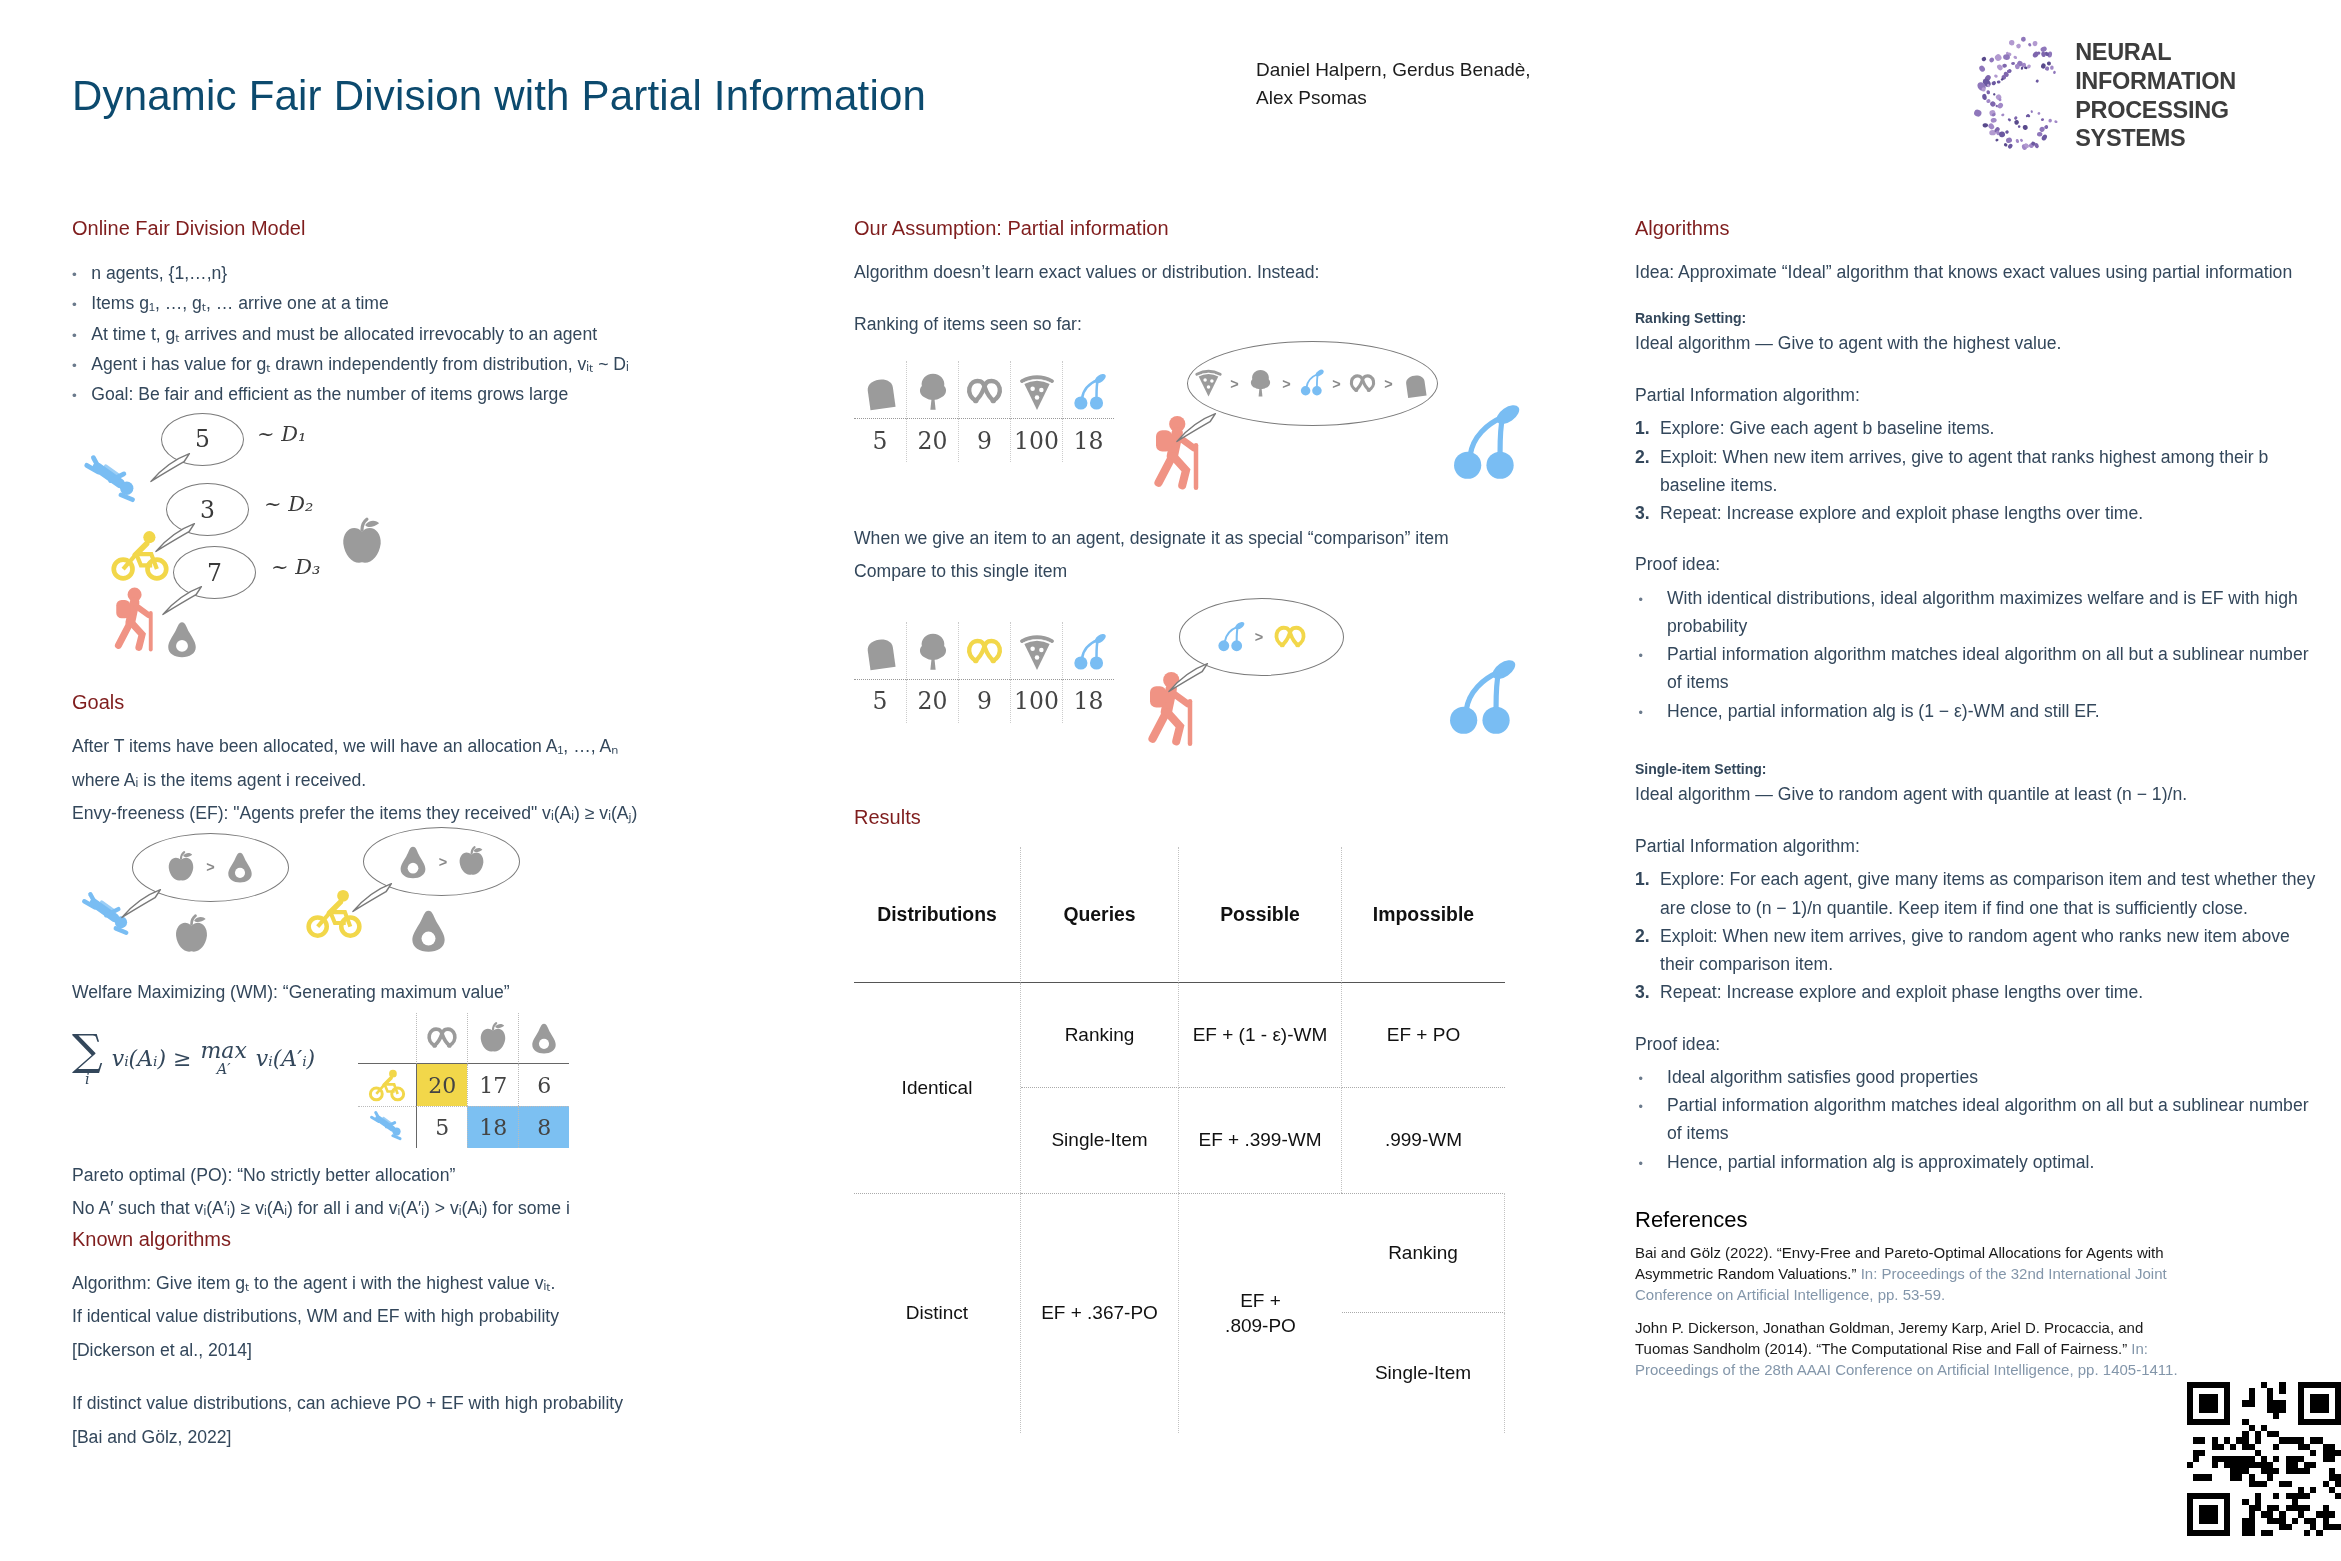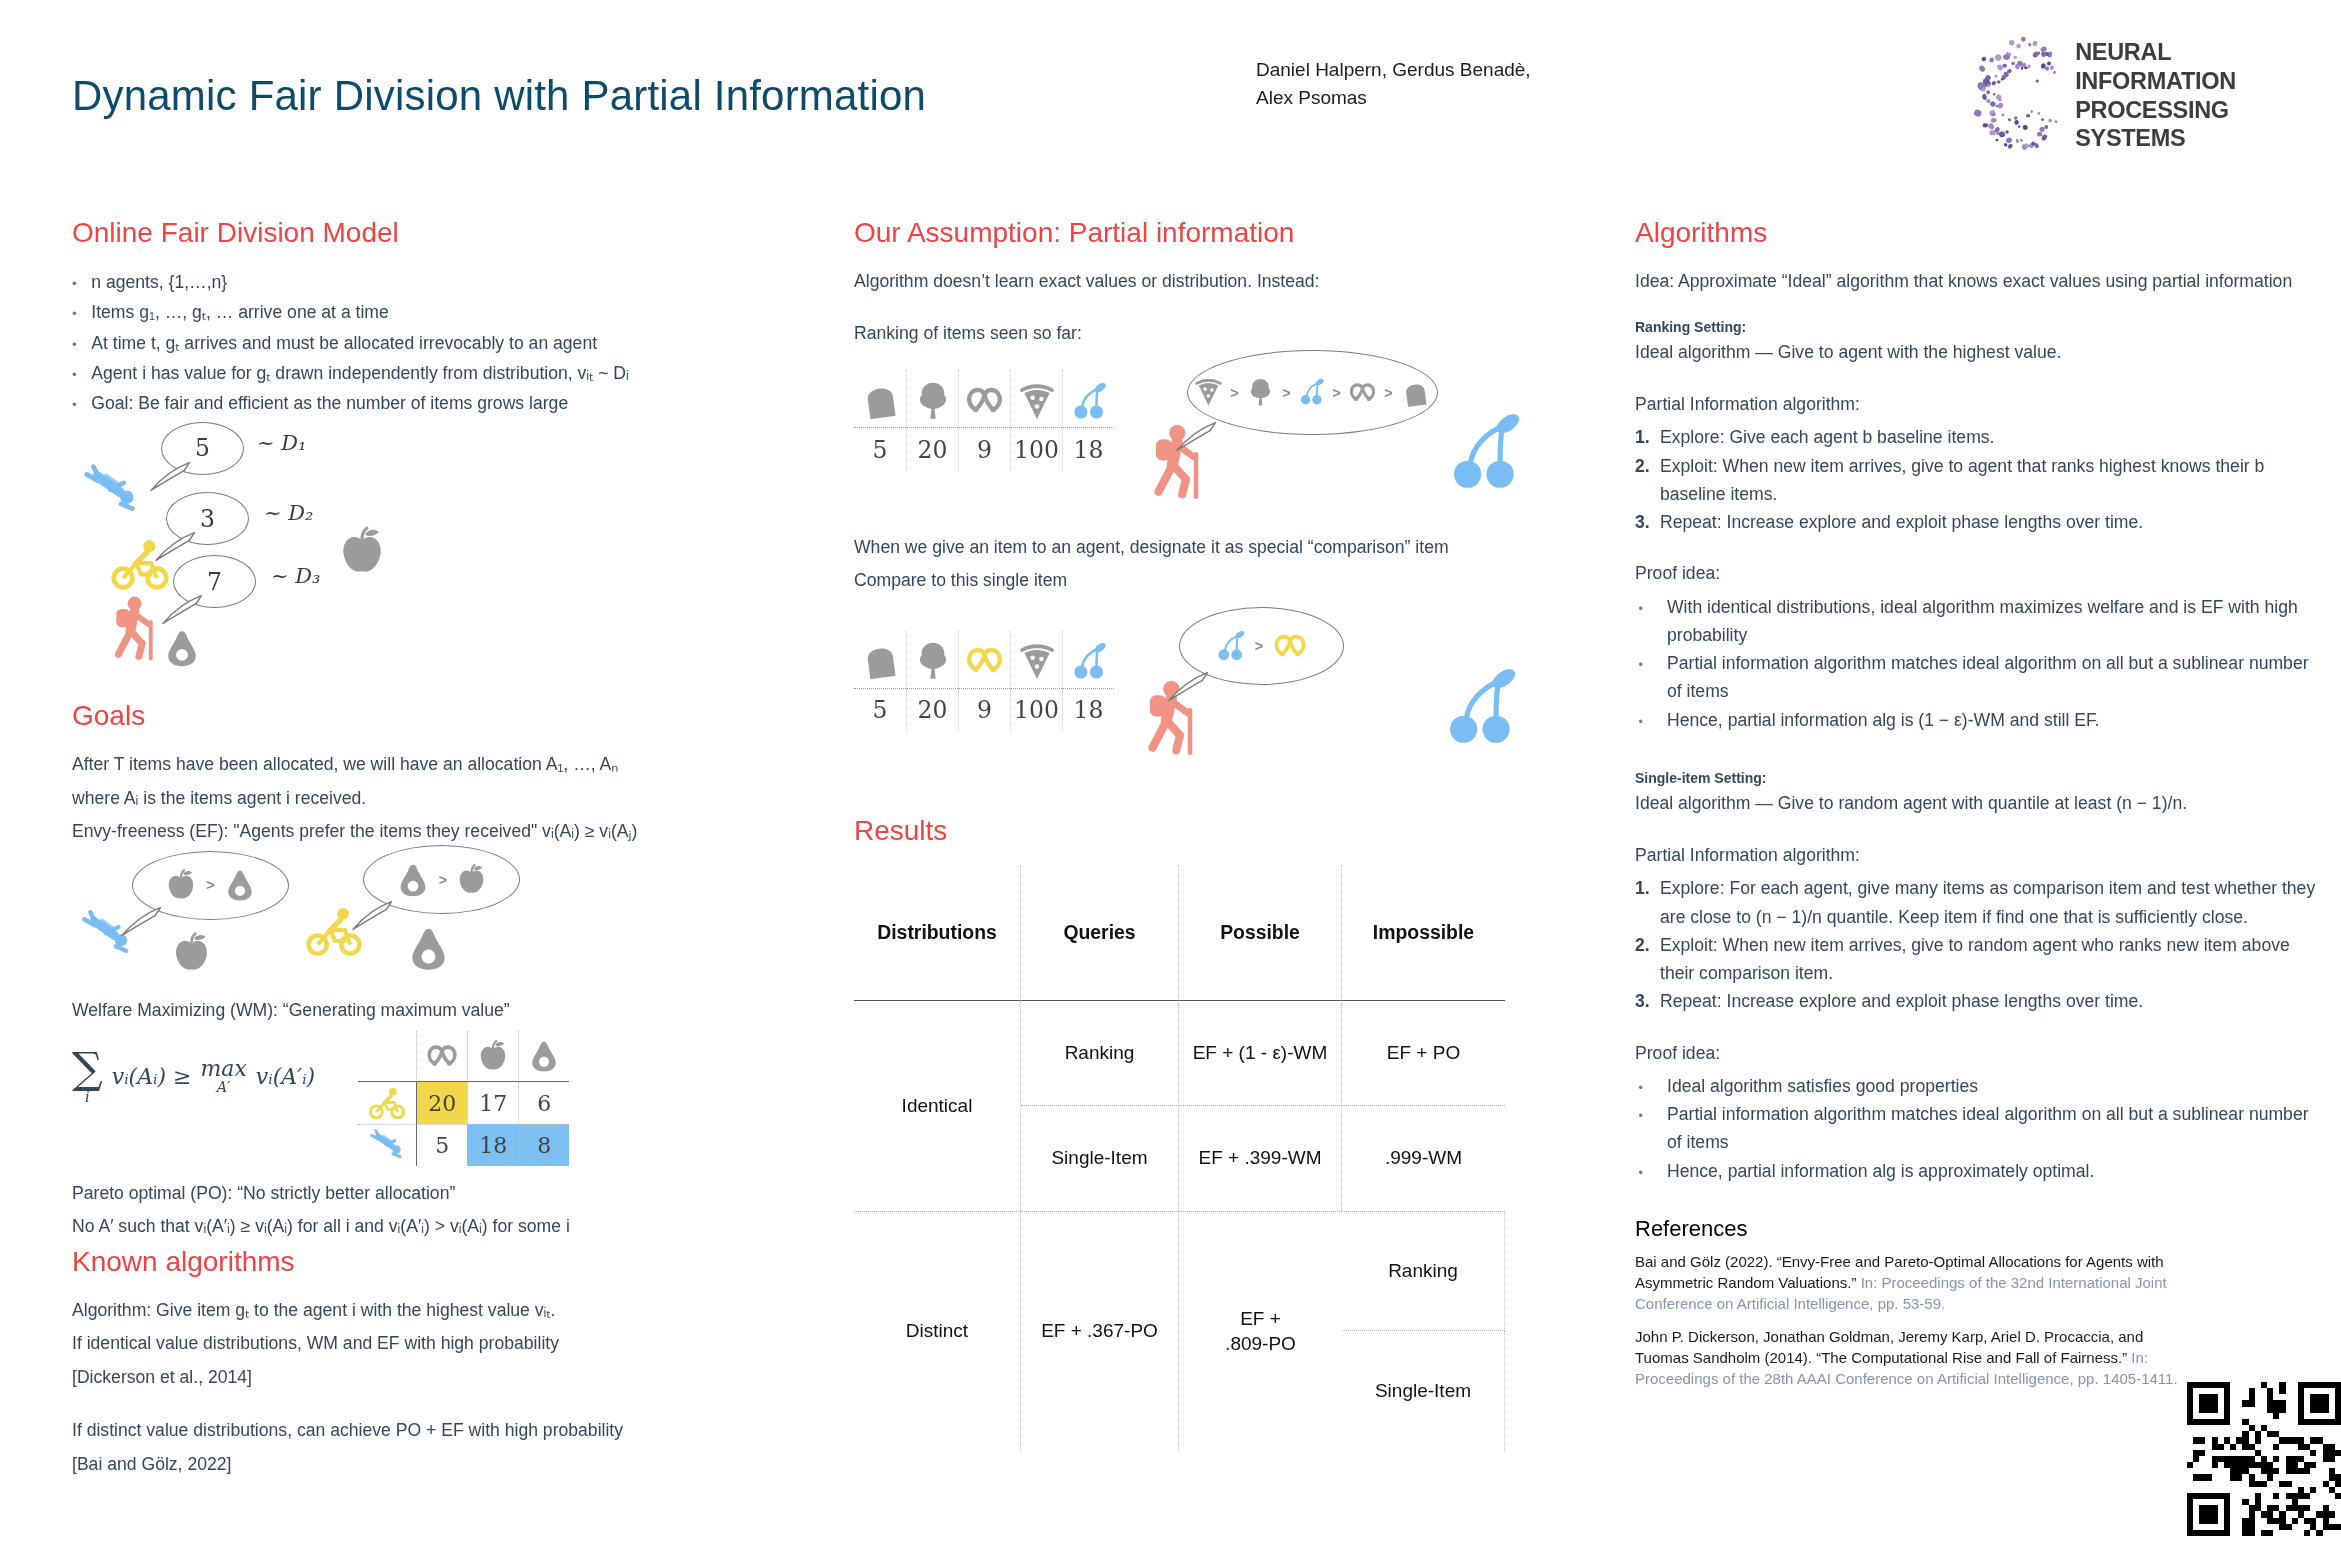--- a/index.html
+++ b/index.html
@@ -10,21 +10,21 @@
   .title{position:absolute;left:72px;top:72px;font-size:42px;color:#0c4a6e;font-weight:500;letter-spacing:0.2px;}
   .authors{position:absolute;left:1256px;top:56px;font-size:19px;color:#1c1c1c;line-height:1.45;}
   .neurips{position:absolute;left:1961px;top:16.3px;width:361px;display:flex;align-items:center;gap:5.4px;}
   .neurips svg{width:119px;height:159px;}
   .logo-text{font-size:23.5px;font-weight:600;color:#3d3d3d;line-height:1.22;letter-spacing:-0.3px;}
   
   .col{position:absolute;top:217px;}
   #col-left{left:72px;width:664px;}
   #col-mid{left:854px;width:667px;}
   #col-right{left:1635px;width:685px;}
-  h2{font-size:28px;font-weight:400;color:#ef4444;margin:0 0 18px 0;}
+  h2{font-size:20px;font-weight:400;color:#7f1d1d;margin:0 0 18px 0;}
   p{font-size:17.6px;line-height:1.6;margin:0 0 5.4px 0;}
   .gap{height:20px;}
   .math{font-family:"DejaVu Serif","DejaVu Sans",serif;font-style:italic;}
   .num{font-family:"DejaVu Serif","DejaVu Sans",serif;}
   
   .blt{display:flex;gap:14.5px;font-size:17.6px;line-height:1.72;}
   .blt .dot{flex:none;color:#6b7a8c;}.blt .dot::before{content:"•";font-size:13.6px;}
   
   .g{color:#9b9b9b}.b{color:#79bdf3}.y{color:#f2d74a}.s{color:#f09384}
   .ic{display:inline-block;vertical-align:middle;}
@@ -603,21 +603,21 @@
 
     <div class="blabel">Ranking Setting:</div>
     <p>Ideal algorithm — Give to agent with the highest value.</p>
     <p style="margin-top:23.5px;">Partial Information algorithm:</p>
     <div class="step">
         <span class="n">1.</span>
         <span class="t">Explore: Give each agent b baseline items.</span>
       </div>
     <div class="step">
         <span class="n">2.</span>
-        <span class="t">Exploit: When new item arrives, give to agent that ranks highest knows their b baseline items.</span>
+        <span class="t">Exploit: When new item arrives, give to agent that ranks highest among their b baseline items.</span>
       </div>
     <div class="step">
         <span class="n">3.</span>
         <span class="t">Repeat: Increase explore and exploit phase lengths over time.</span>
       </div>
 
     <p style="margin-top:23.5px;">Proof idea:</p>
     <div class="pblt">
         <span class="dot"></span>
         <span>With identical distributions, ideal algorithm maximizes welfare and is EF with high probability</span>

